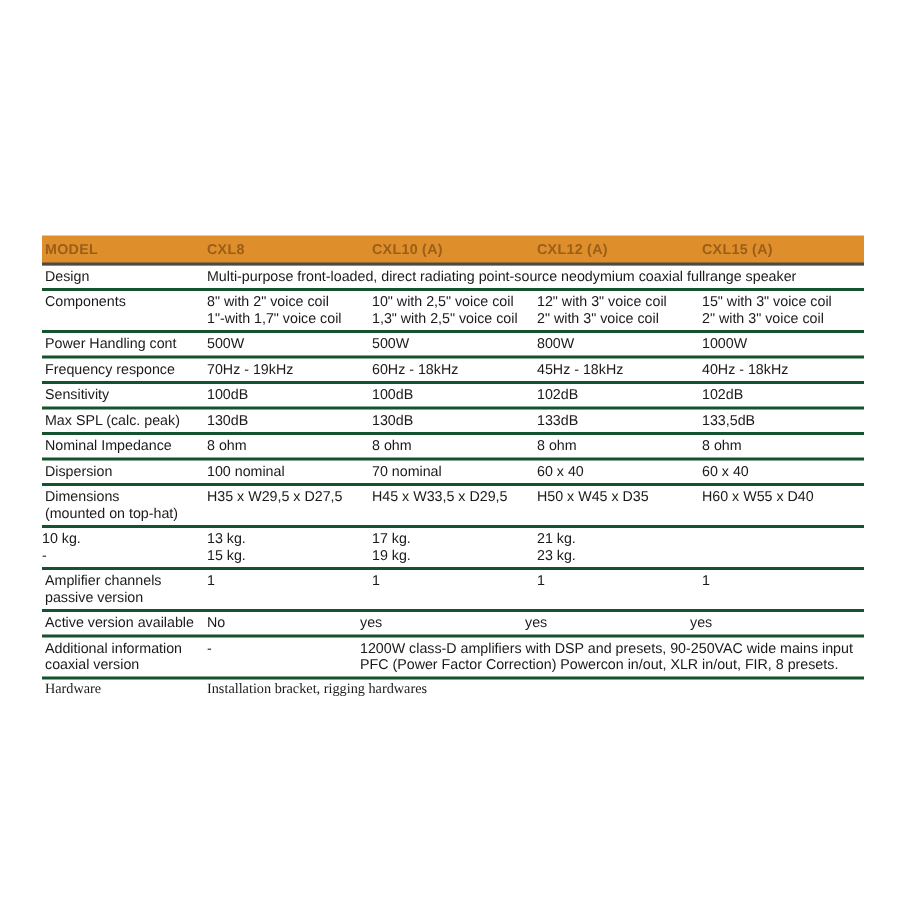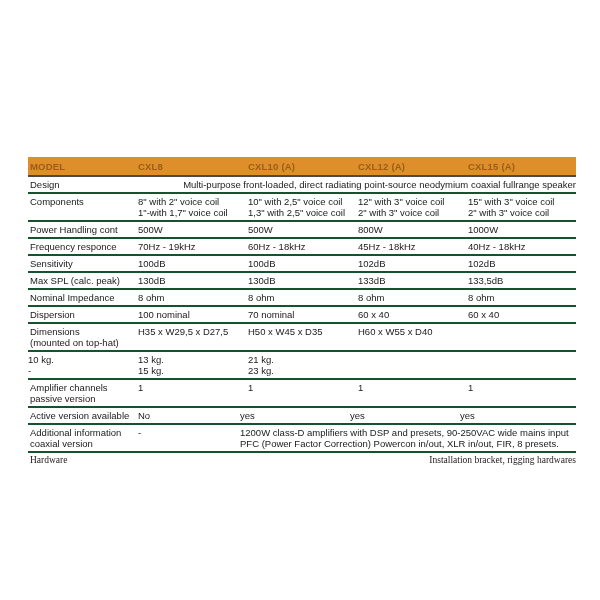--- a/index.html
+++ b/index.html
@@ -32,21 +32,21 @@
   .th.label{padding-left:2px;}
   .row{
     border-bottom:2px solid #14532d;
     padding:2px 0 2px 0;
     font-size:9.5px;
     line-height:11px;
   }
   .row.noline{border-bottom:none;font-family:Liberation Serif, serif;}
   .lbl{padding-left:2px;white-space:nowrap;}
   .cell{white-space:nowrap;}
-  .merged-all{grid-column:2/6;text-align:right;white-space:nowrap;}
+  .merged-all{grid-column:2/6;text-align:left;white-space:nowrap;}
   .merged-right{grid-column:3/6;transform:translateX(-8px);white-space:nowrap;}
   .shift{transform:translateX(-8px);}
   .line{display:block;}
 </style>
 </head>
 <body>
 
 <div class="page">
   <div class="spec-table">
     <div class="thead grid">
@@ -138,31 +138,36 @@
           <div class="cell">70 nominal</div>
           <div class="cell">60 x 40</div>
           <div class="cell">60 x 40</div>
         </div>
         <div class="row grid">
           <div class="lbl">
             <div class="line">Dimensions</div>
             <div class="line">(mounted on top-hat)</div>
           </div>
           <div class="cell">H35 x W29,5 x D27,5</div>
+          <div class="cell">H45 x W33,5 x D29,5</div>
           <div class="cell">H50 x W45 x D35</div>
           <div class="cell">H60 x W55 x D40</div>
         </div>
         <div class="row grid">
           <div class="cell">
             <div class="line">10 kg.</div>
             <div class="line">-</div>
           </div>
           <div class="cell">
             <div class="line">13 kg.</div>
             <div class="line">15 kg.</div>
+          </div>
+          <div class="cell">
+            <div class="line">17 kg.</div>
+            <div class="line">19 kg.</div>
           </div>
           <div class="cell">
             <div class="line">21 kg.</div>
             <div class="line">23 kg.</div>
           </div>
         </div>
         <div class="row grid">
           <div class="lbl">
             <div class="line">Amplifier channels</div>
             <div class="line">passive version</div>

